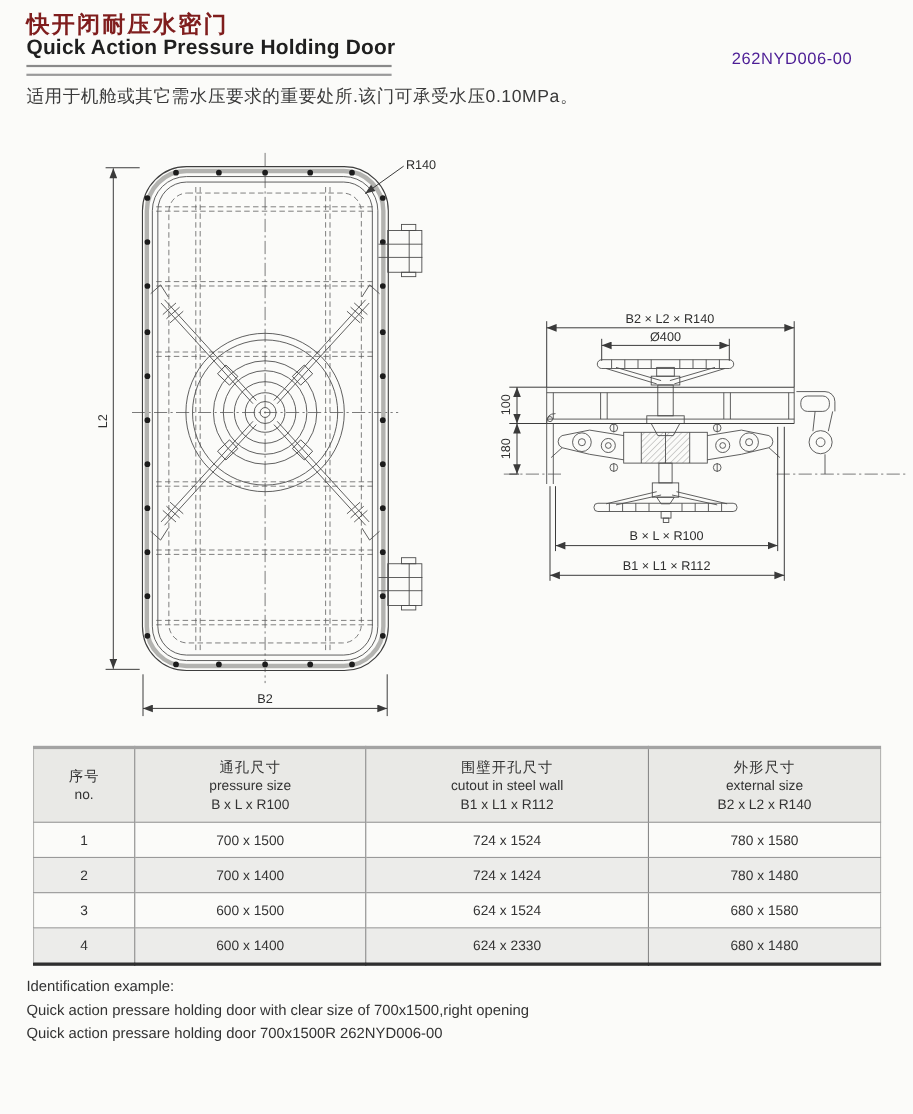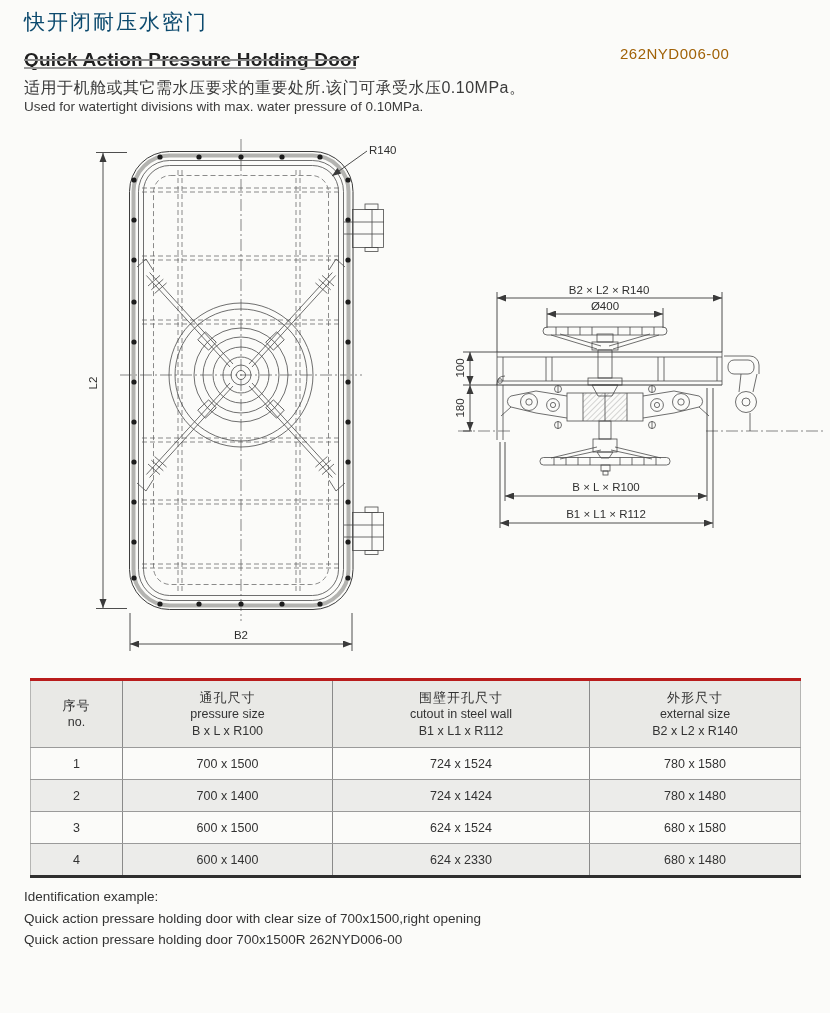--- a/index.html
+++ b/index.html
@@ -1,34 +1,34 @@
 <!DOCTYPE html>
 <html><head>
 <meta charset="utf-8">
 <style>
   html,body{margin:0;padding:0;background:#e8e8e8;}
   .page{position:relative;width:830px;height:1013px;background:#fbfbf9;overflow:hidden;
         font-family:"Liberation Sans","DejaVu Sans",sans-serif;color:#2e2e2e;}
   .abs{position:absolute;}
-  .title-zh{left:24px;top:8px;font-size:21px;font-weight:normal;letter-spacing:2px;color:#0c4a6e;}
-  .title-en{left:24px;top:33px;font-size:19px;font-weight:bold;color:#1f1f1f;letter-spacing:0.2px;margin-top:16px;}
+  .title-zh{left:24px;top:8px;font-size:21px;font-weight:bold;letter-spacing:2px;color:#7f1d1d;}
+  .title-en{left:24px;top:33px;font-size:19px;font-weight:bold;color:#1f1f1f;letter-spacing:0.2px;}
   .rule{left:24px;top:59px;width:332px;height:6px;border-top:2px solid #8a8a8a;border-bottom:2px solid #9a9a9a;}
-  .docno{left:620px;top:45px;width:200px;text-align:left;font-size:15px;color:#a16207;letter-spacing:0.5px;}
+  .docno{left:620px;top:45px;width:200px;text-align:center;font-size:15px;color:#4c1d95;letter-spacing:0.5px;}
   .intro-zh{left:24px;top:78px;font-size:16px;color:#3a3a3a;letter-spacing:0.5px;}
   .intro-en{left:24px;top:99px;font-size:13.5px;color:#3a3a3a;}
   svg{position:absolute;overflow:visible;}
   svg .ln{stroke:#3d3d3d;stroke-width:1;fill:none;}
   svg .th{stroke:#4a4a4a;stroke-width:0.8;fill:none;}
   svg .dim{stroke:#3a3a3a;stroke-width:0.9;fill:none;}
   svg text{font-family:"Liberation Sans","DejaVu Sans",sans-serif;fill:#2f2f2f;font-size:11.5px;}
   .dash{stroke:#5a5a5a;stroke-width:0.7;fill:none;stroke-dasharray:5,3;}
   .cdash{stroke:#555;stroke-width:0.7;fill:none;stroke-dasharray:12,3,2,3;}
   
   .dim-table{left:30px;top:678px;width:770px;border-collapse:collapse;table-layout:fixed;
-             border-top:3px solid #b91c1c;border-bottom:3px solid #2f2f2f;font-size:12.5px;color:#333;}
+             border-top:3px solid #a3a3a3;border-bottom:3px solid #2f2f2f;font-size:12.5px;color:#333;}
   .dim-table td{border-left:1px solid #8a8a8a;border-right:1px solid #8a8a8a;
                 border-top:1px solid #9a9a9a;border-bottom:1px solid #9a9a9a;
                 text-align:center;vertical-align:middle;padding:0;}
   .dim-table td:first-child{border-left:1px solid #b5b5b3;}
   .dim-table td:last-child{border-right:1px solid #b5b5b3;}
   .dim-table .hdr td{background:#e9e9e6;height:66px;line-height:17px;font-size:12.5px;}
   .dim-table .hdr .zh{font-size:13px;letter-spacing:1px;}
   .dim-table tr.r td{height:31px;}
   .dim-table tr.alt td{background:#ececea;}
   
@@ -39,21 +39,20 @@
 </head>
 <body>
 
 <div class="page">
 
   <div class="abs title-zh">快开闭耐压水密门</div>
   <div class="abs title-en">Quick Action Pressure Holding Door</div>
   <div class="abs rule"></div>
   <div class="abs docno">262NYD006-00</div>
   <div class="abs intro-zh">适用于机舱或其它需水压要求的重要处所.该门可承受水压0.10MPa。</div>
-  <div class="abs intro-en">Used for watertight divisions with max. water pressure of 0.10MPa.</div>
 
   <svg style="left:75px;top:130px" width="390" height="545" viewBox="75 130 390 545">
     <defs>
       <marker id="arrE" markerWidth="10" markerHeight="8" refX="9" refY="3.5" orient="auto" markerUnits="userSpaceOnUse">
         <path d="M0,0 L9,3.5 L0,7 Z" fill="#3a3a3a"></path>
       </marker>
       <marker id="arrS" markerWidth="10" markerHeight="8" refX="0" refY="3.5" orient="auto" markerUnits="userSpaceOnUse">
         <path d="M9,0 L0,3.5 L9,7 Z" fill="#3a3a3a"></path>
       </marker>
       <pattern id="hx" width="4" height="4" patternUnits="userSpaceOnUse" patternTransform="rotate(45)">

